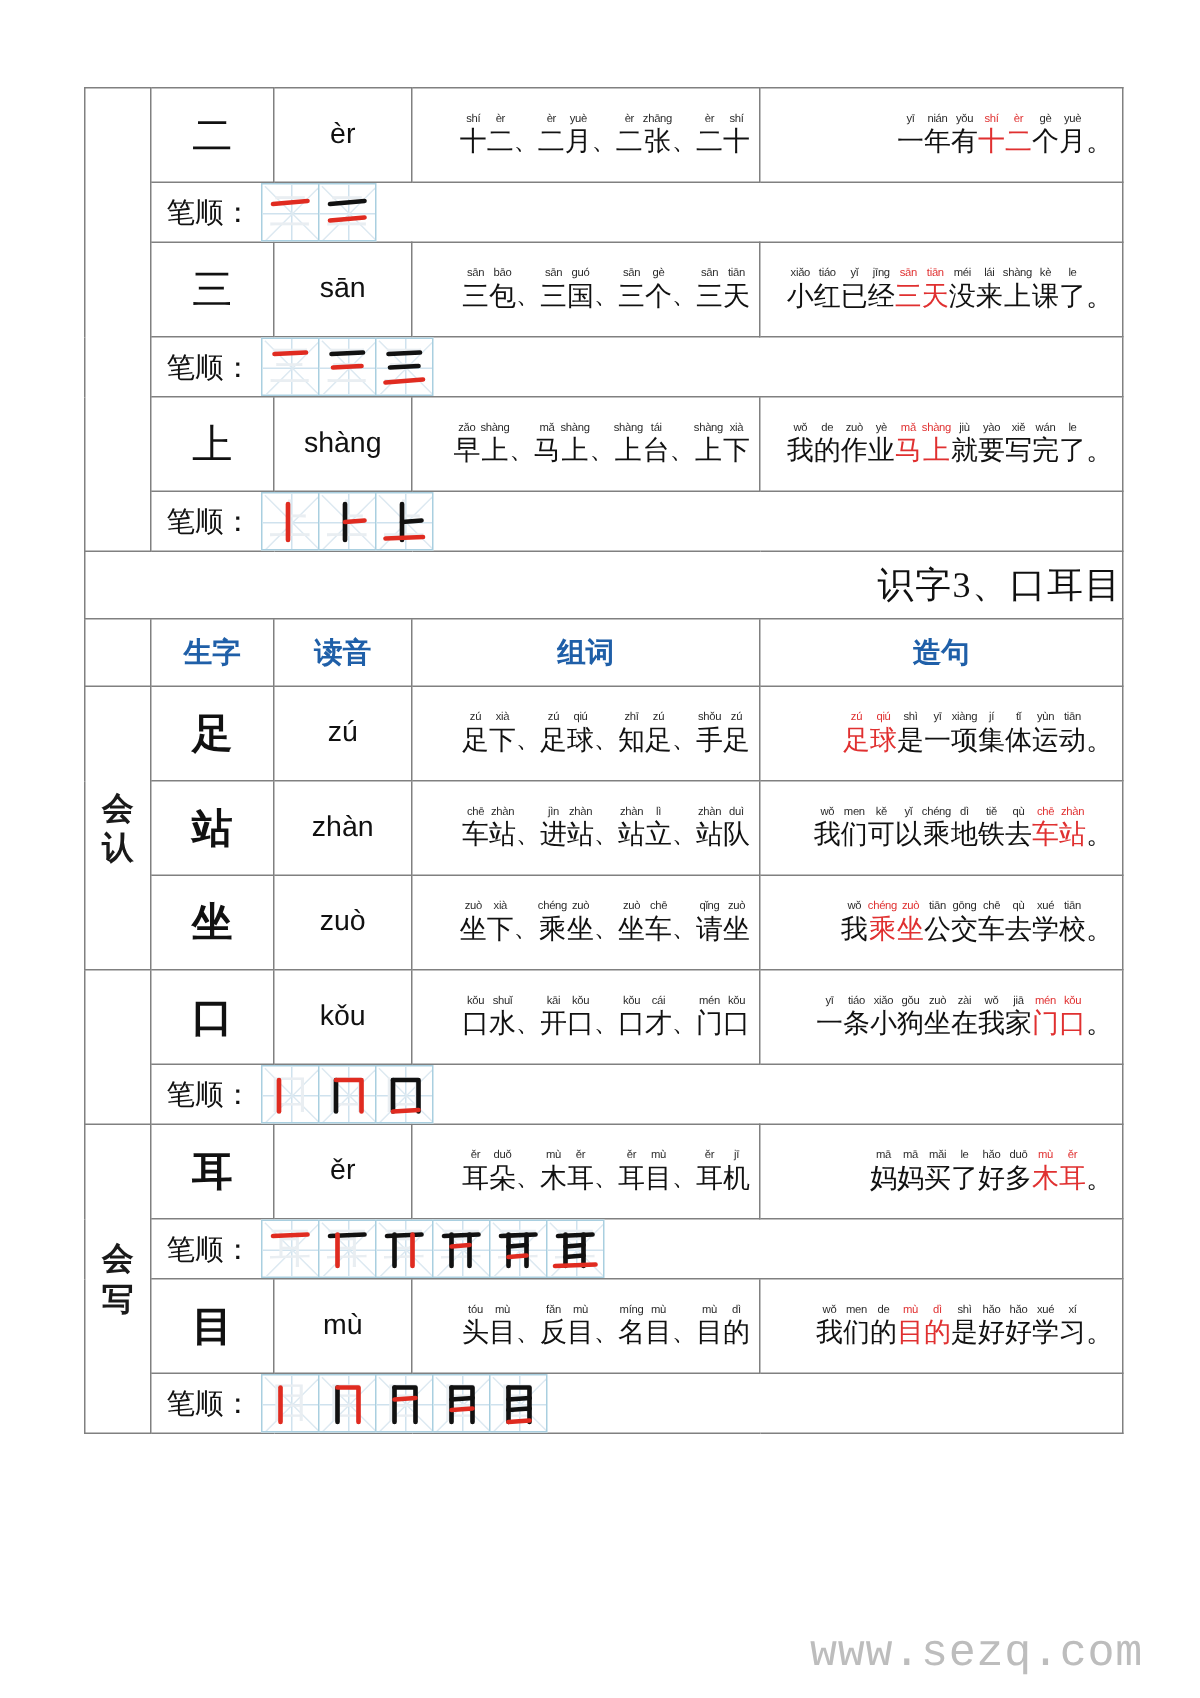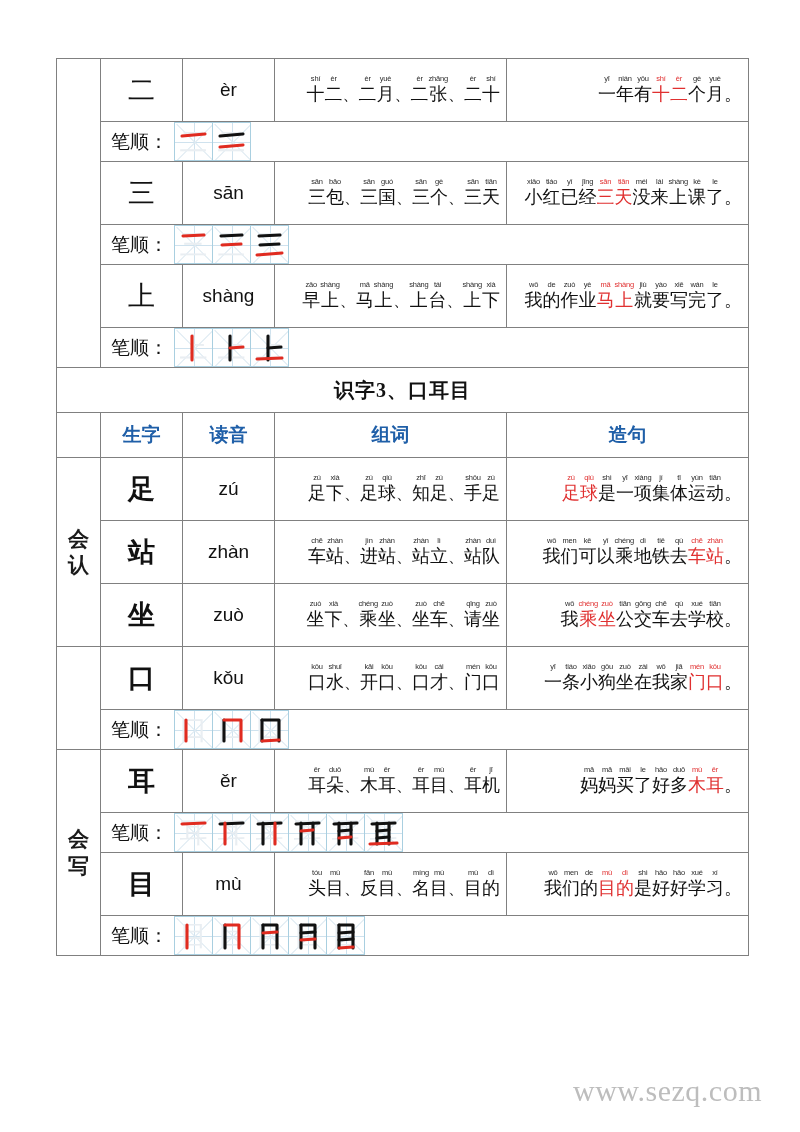--- a/index.html
+++ b/index.html
@@ -138,41 +138,41 @@
   .sbox .glyph{
     position:absolute;inset:0;
     display:flex;align-items:center;justify-content:center;
   }
   .sbox svg{width:37px;height:37px;display:block;}
   .stk-done{stroke:#111;fill:none;stroke-width:3.1;stroke-linecap:round;stroke-linejoin:round;}
   .stk-new{stroke:#e02b20;fill:none;stroke-width:3.1;stroke-linecap:round;stroke-linejoin:round;}
 
   
   .sec-title{
-    text-align:center;
+    text-align:right;
     font-family:"Liberation Serif","DejaVu Serif",serif;
-    font-size:20px;
-    font-weight:bold;
+    font-size:24px;
+    font-weight:normal;
     color:#111;
     height:44px;
     letter-spacing:1px;
   }
   .hdr-cell{
     text-align:center;
     font-family:Liberation Sans, sans-serif;
     font-size:19px;
     font-weight:bold;
     color:#1f5fa8;
     height:44px;
   }
 
   .watermark{
     position:absolute;
-    right:38px;bottom:24px;
-    font-family:Liberation Serif, serif;
+    right:38px;bottom:12px;
+    font-family:Liberation Mono, monospace;
     font-size:30px;
     color:#bdbdbd;
     letter-spacing:0.5px;
     white-space:nowrap;
   }
   .blank-cell{background:#fff;}
 </style>
 </head>
 <body>
 

